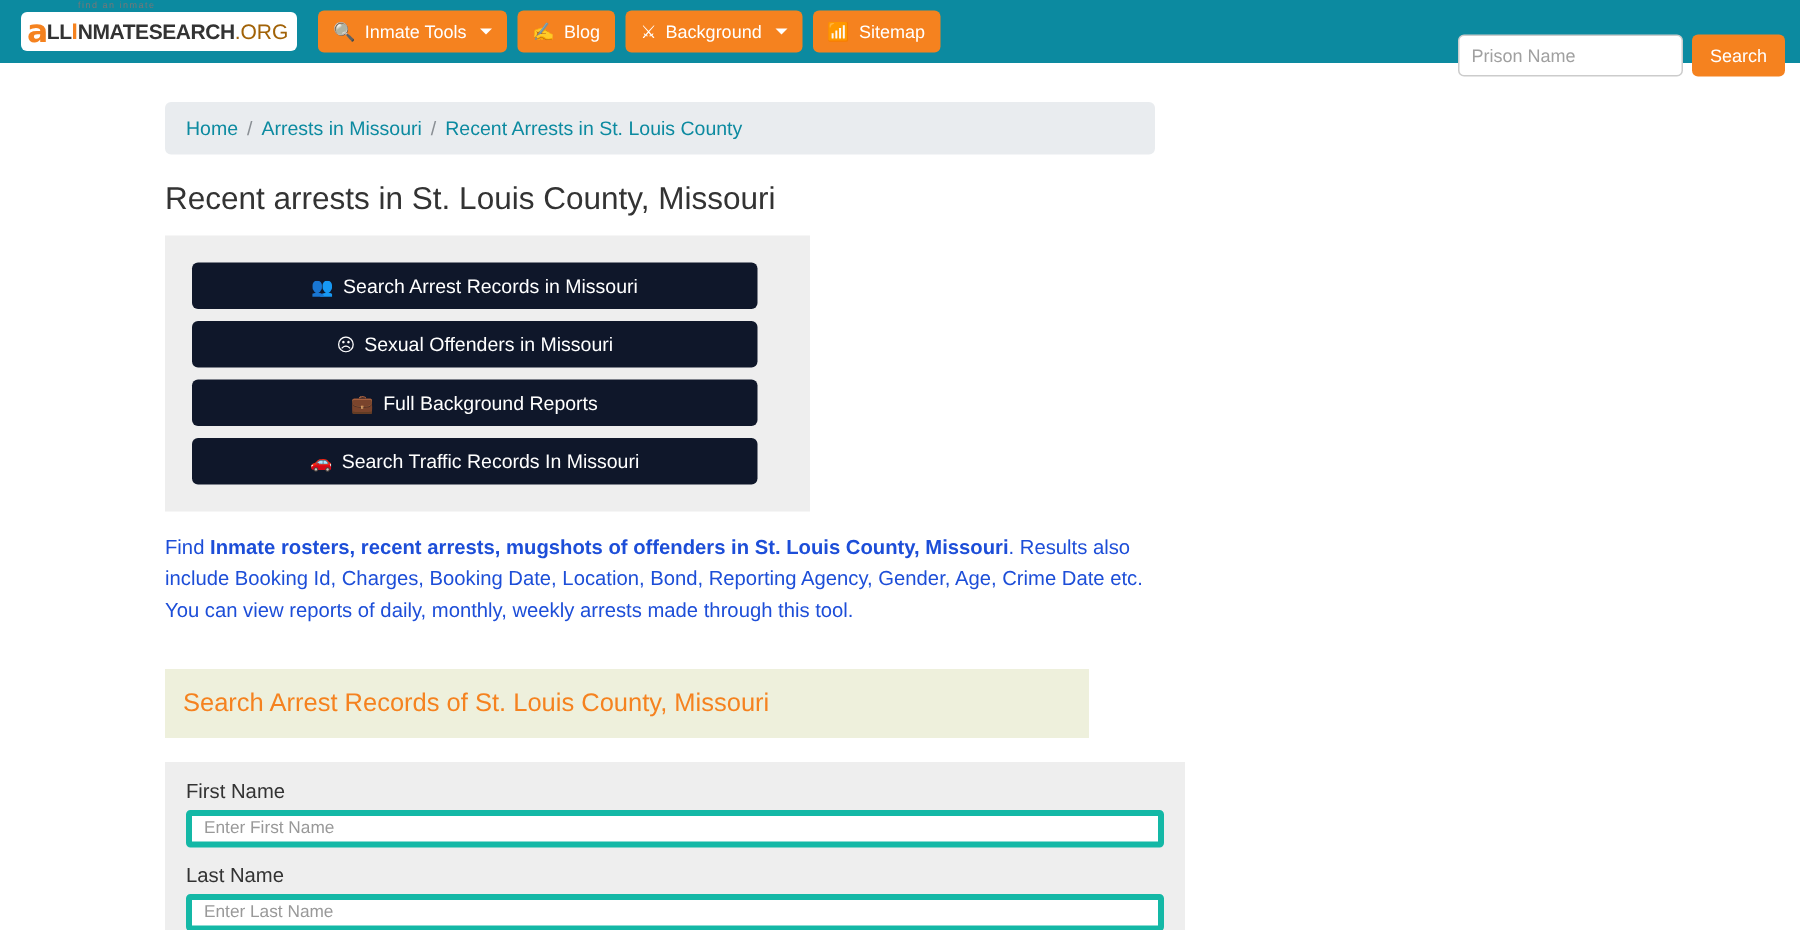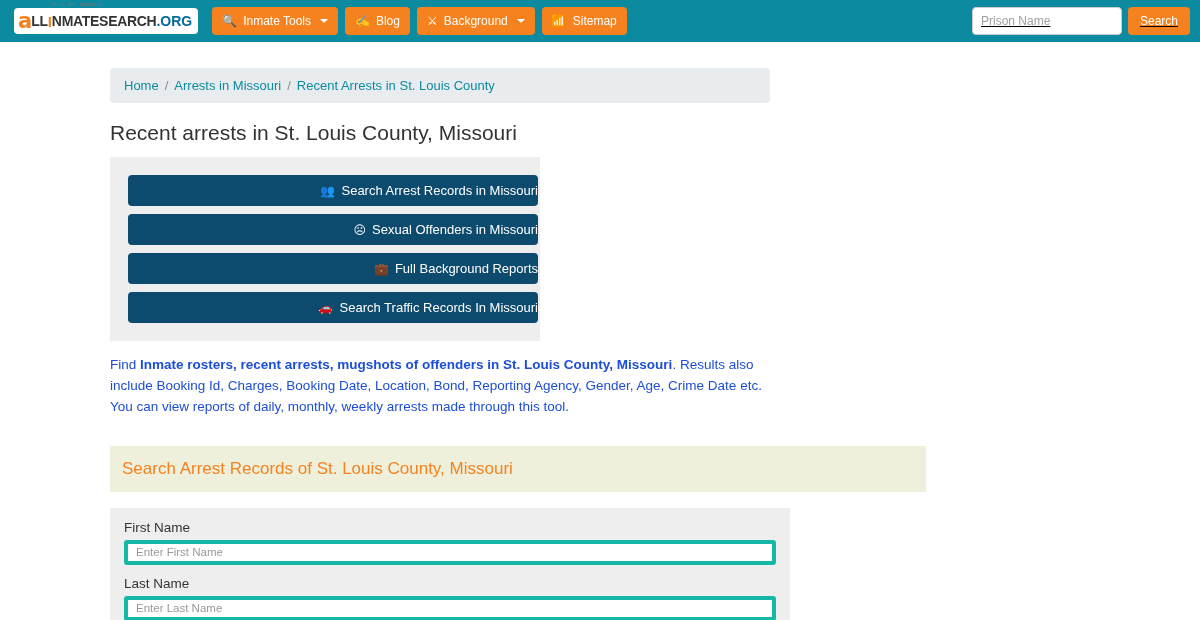--- a/index.html
+++ b/index.html
@@ -46,21 +46,21 @@
     font-size: 14px;
     font-weight: bold;
     color: #333;
     letter-spacing: -0.3px;
   }
   .brand-u {
     color: #f5821f;
     font-weight: bold;
     font-size: 15px;
   }
-  .brand-org { color: #0369a1; font-size: 14px; font-weight: bold; }
+  .brand-org { color: #a16207; font-size: 14px; font-weight: normal; }
   .brand-tag {
     position: absolute;
     top: 1px; left: 52px;
     font-size: 6px;
     color: #777;
     letter-spacing: 1px;
   }
 
   .nav-btn {
     background: #f5821f;
@@ -82,24 +82,23 @@
     border-left: 4px solid transparent;
     border-right: 4px solid transparent;
     border-top: 4px solid #ffffff;
     margin-left: 3px;
   }
   .nav-ico { font-size: 12px; line-height: 1; }
 
   .search-area {
     position: absolute;
     right: 10px;
-    top: 7px;
+    top: 23px;
     display: flex;
     align-items: flex-start;
-    text-decoration: underline;
   }
   .search-input {
     width: 150px;
     height: 28px;
     border: 1px solid #cccccc;
     border-radius: 4px;
     padding: 0 8px;
     font-size: 12px;
     color: #333;
     outline: none;
@@ -148,30 +147,30 @@
     margin: 18px 0 12px 0;
   }
 
   .btn-panel {
     background: #eeeeee;
     width: 430px;
     padding: 18px 18px;
   }
   .big-btn {
     display: block;
-    width: 410px;
+    width: 377px;
     height: 31px;
-    background: #0c4a6e;
+    background: #0f172a;
     border: none;
     border-radius: 4px;
     color: #ffffff;
     font-size: 13px;
     margin-bottom: 8px;
     cursor: pointer;
-    text-align: right;
+    text-align: center;
     line-height: 31px;
     padding: 0;
   }
   .big-btn:last-child { margin-bottom: 0; }
   .big-btn .bico { margin-right: 6px; font-size: 12px; }
 
   .para {
     font-size: 13.5px;
     color: #1d4ed8;
     line-height: 1.55;
@@ -179,21 +178,21 @@
     width: 672px;
   }
   .para b { font-weight: bold; }
 
   .section-banner {
     background: #eef0dc;
     color: #f5821f;
     font-size: 17px;
     padding: 13px 12px;
     margin-top: 28px;
-    width: 816px;
+    width: 616px;
   }
 
   .form-panel {
     background: #eeeeee;
     width: 680px;
     margin-top: 16px;
     padding: 12px 14px 14px 14px;
   }
   .field-label {
     font-size: 13.5px;

